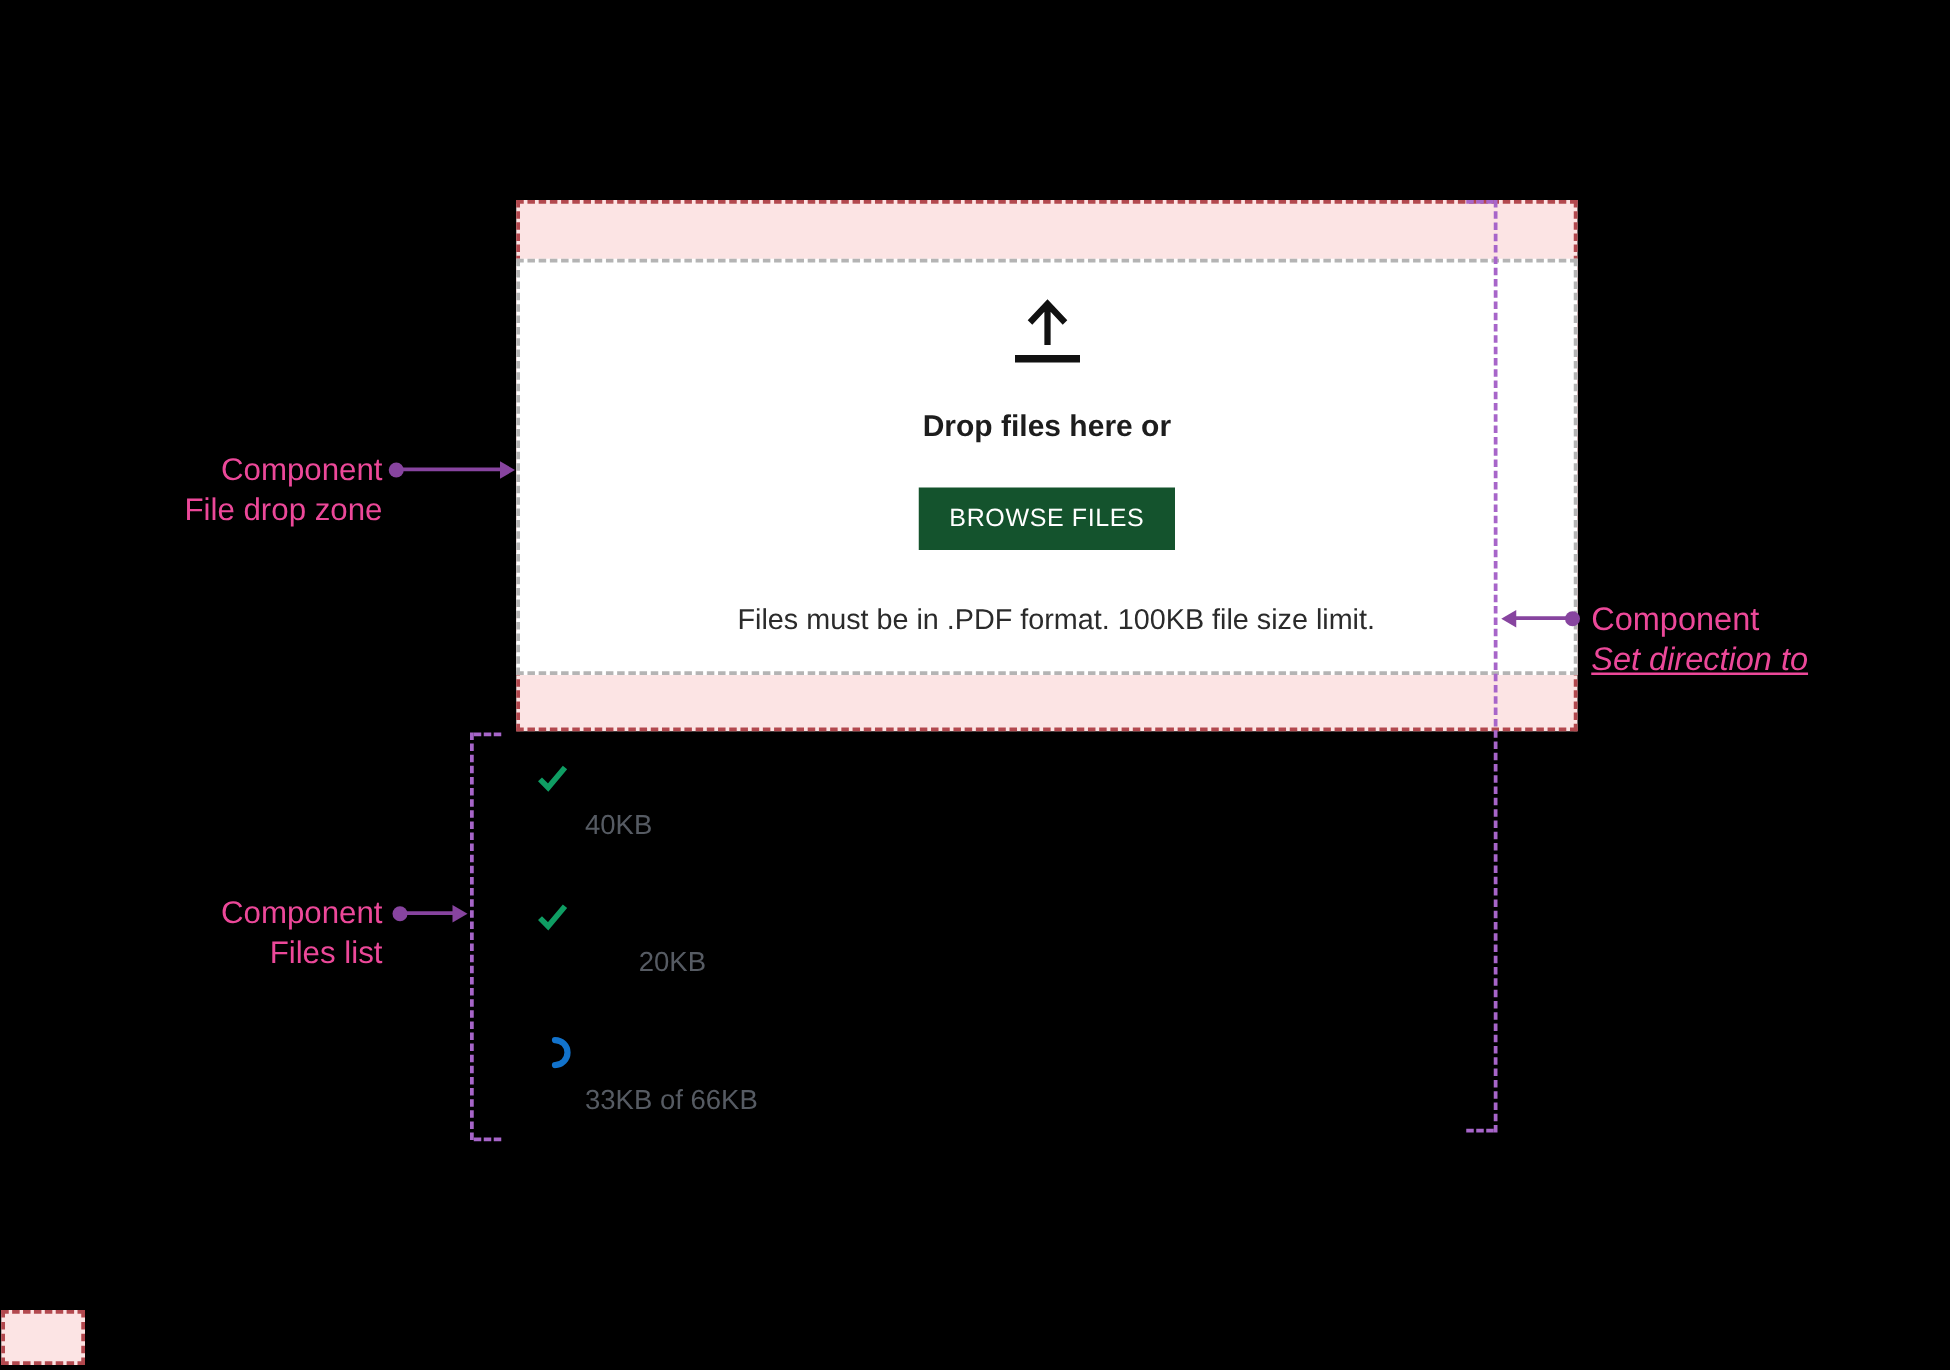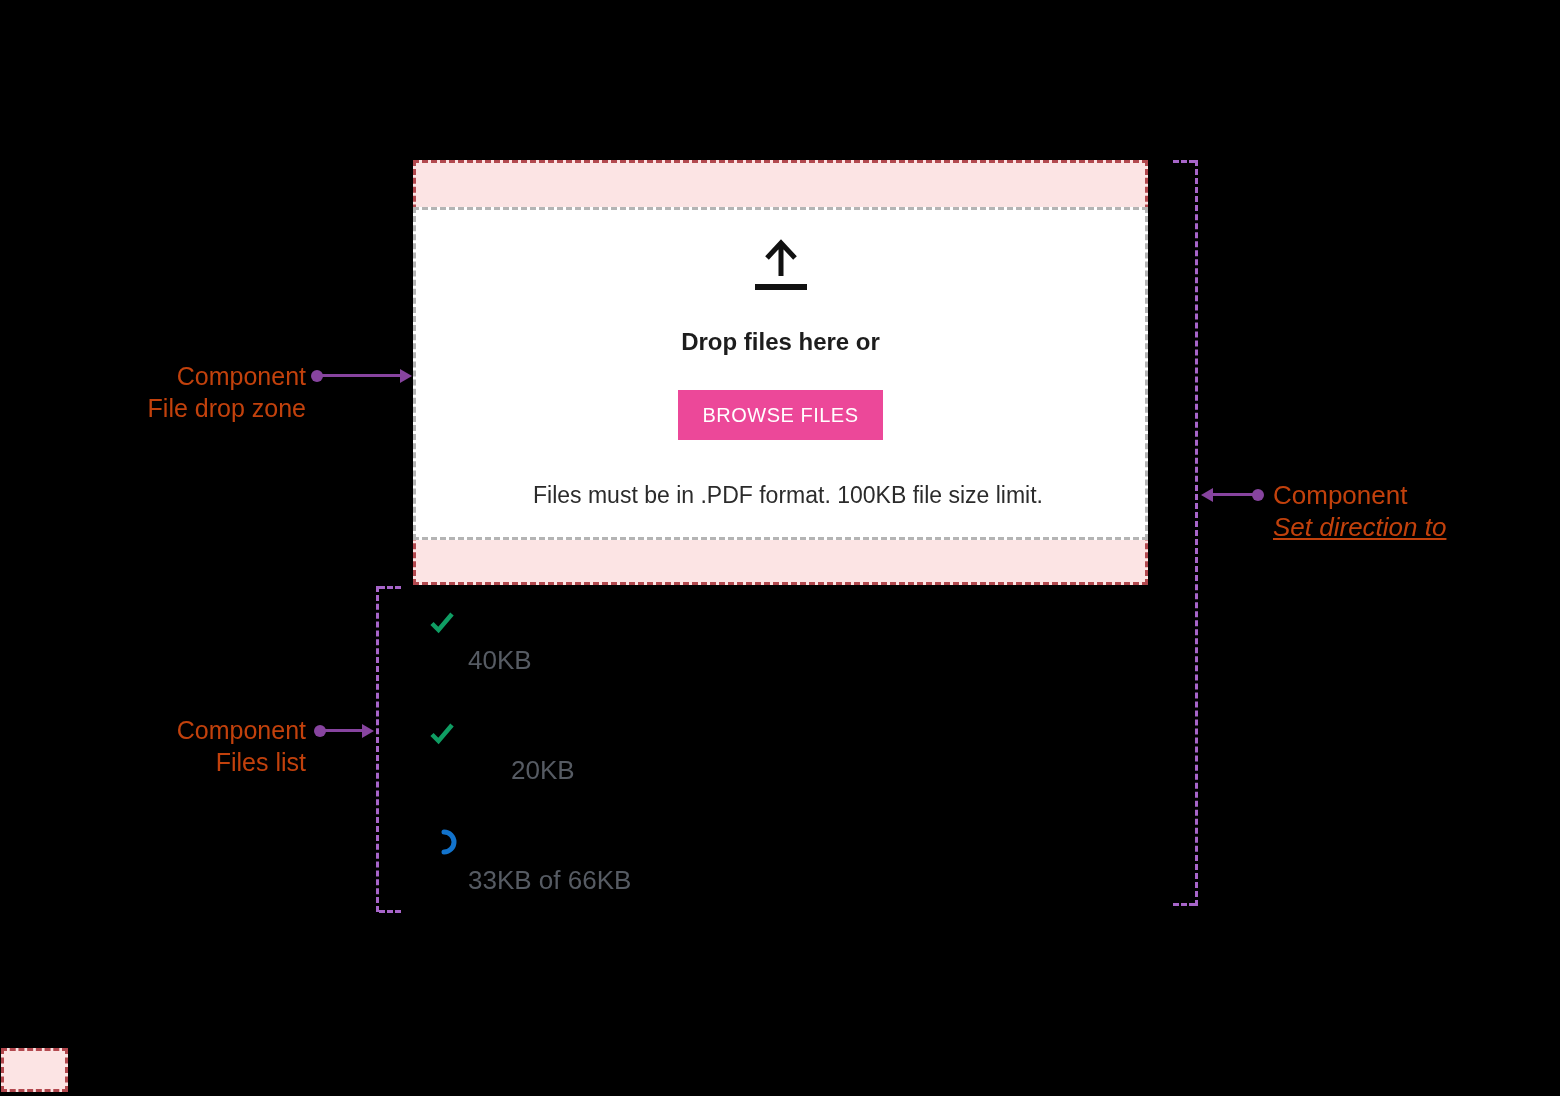--- a/index.html
+++ b/index.html
@@ -3,59 +3,59 @@
 <meta charset="utf-8">
 <style>
   html,body{margin:0;padding:0;background:#000;}
   .canvas{
     position:relative;width:1560px;height:1096px;background:#000;overflow:hidden;
     font-family:"Liberation Sans",sans-serif;
   }
 
   
   .drop-zone{
-    position:absolute;left:413px;top:160px;width:735px;height:425px;
+    position:absolute;left:413px;top:160px;width:849px;height:425px;
     background:#fce4e4;border:3px dashed #b2484e;box-sizing:border-box;
   }
   .drop-inner{
     position:absolute;left:-3px;right:-3px;top:44px;height:333px;
     background:#ffffff;border:3px dashed #b4b4b4;box-sizing:border-box;
     display:flex;flex-direction:column;align-items:center;
   }
   .upload-icon{margin-top:27px;display:block;}
   .drop-title{
     margin-top:34px;font-size:24px;line-height:33px;font-weight:bold;color:#1d1d1d;
   }
   .browse-btn{
-    margin-top:32px;background:#ec4899;color:#ffffff;border:none;border-radius:0;
+    margin-top:32px;background:#14532d;color:#ffffff;border:none;border-radius:0;
     font-family:"Liberation Sans",sans-serif;font-size:20px;line-height:20px;
     padding:15px 24px;letter-spacing:0.5px;cursor:pointer;
   }
   .drop-hint{margin-top:40px;font-size:23px;line-height:30px;color:#2b2b2b;margin-left:15px;}
 
   
   .stack-outline-v{position:absolute;left:1195px;top:160px;height:746px;width:0;border-left:3px dashed #a765c9;}
   .stack-stub-top{position:absolute;left:1173px;top:160px;width:22px;height:0;border-top:3px dashed #a765c9;}
   .stack-stub-bottom{position:absolute;left:1173px;top:903px;width:22px;height:0;border-top:3px dashed #a765c9;}
   .list-outline-v{position:absolute;left:376px;top:586px;height:326px;width:0;border-left:3px dashed #a765c9;}
   .list-stub-top{position:absolute;left:379px;top:586px;width:22px;height:0;border-top:3px dashed #a765c9;}
   .list-stub-bottom{position:absolute;left:379px;top:910px;width:22px;height:0;border-top:3px dashed #a765c9;}
 
   
   .li-icon{position:absolute;width:26px;height:26px;}
   .icon-check-1{left:429px;top:609px;}
   .icon-check-2{left:429px;top:720px;}
   .icon-spinner{left:431px;top:829px;}
-  .li-size{position:absolute;left:468px;font-size:26px;line-height:28px;color:#565b63;}
+  .li-size{position:absolute;left:468px;font-size:22px;line-height:28px;color:#565b63;}
   .size-1{top:646px;}
   .size-2{top:756px;margin-left:43px;}
   .size-3{top:866px;text-align:right;}
 
   
-  .anno{position:absolute;color:#c2410c;font-size:25px;line-height:32px;}
+  .anno{position:absolute;color:#ec4899;font-size:25px;line-height:32px;}
   .anno-left{right:1254px;text-align:right;white-space:nowrap;}
   .anno-1{top:360px;}
   .anno-2{top:714px;}
   .anno-right{left:1273px;top:479px;text-align:left;white-space:nowrap;font-size:26px;}
   .anno .title{font-weight:normal;}
   .anno .note{font-style:italic;text-decoration:underline;}
 
   .arrow-dot{position:absolute;width:12px;height:12px;border-radius:50%;background:#87449f;}
   .arrow-line{position:absolute;height:3px;background:#87449f;}
   .arrow-head-right{

